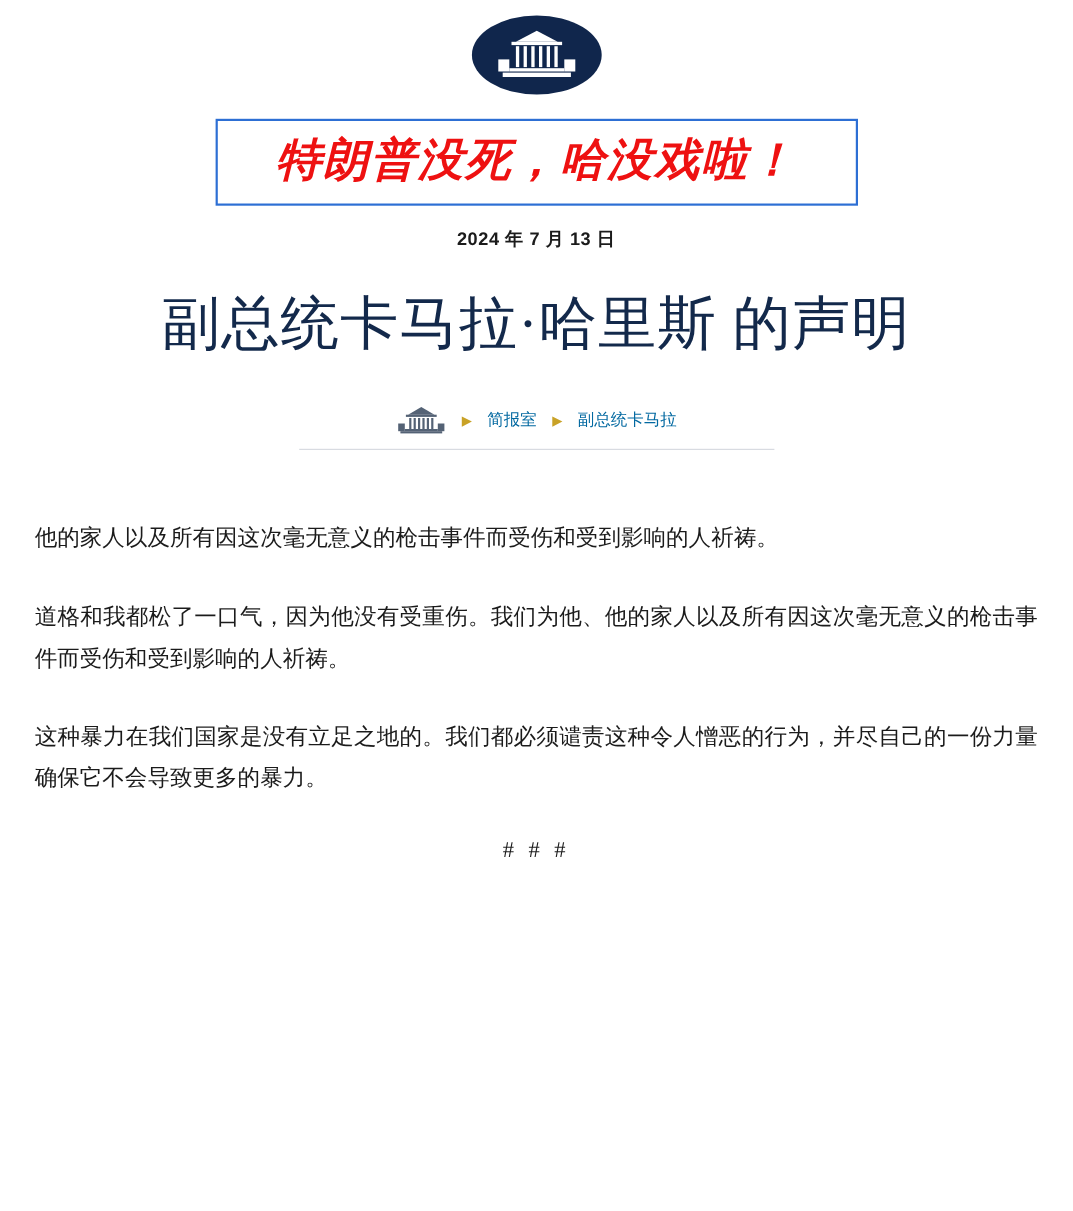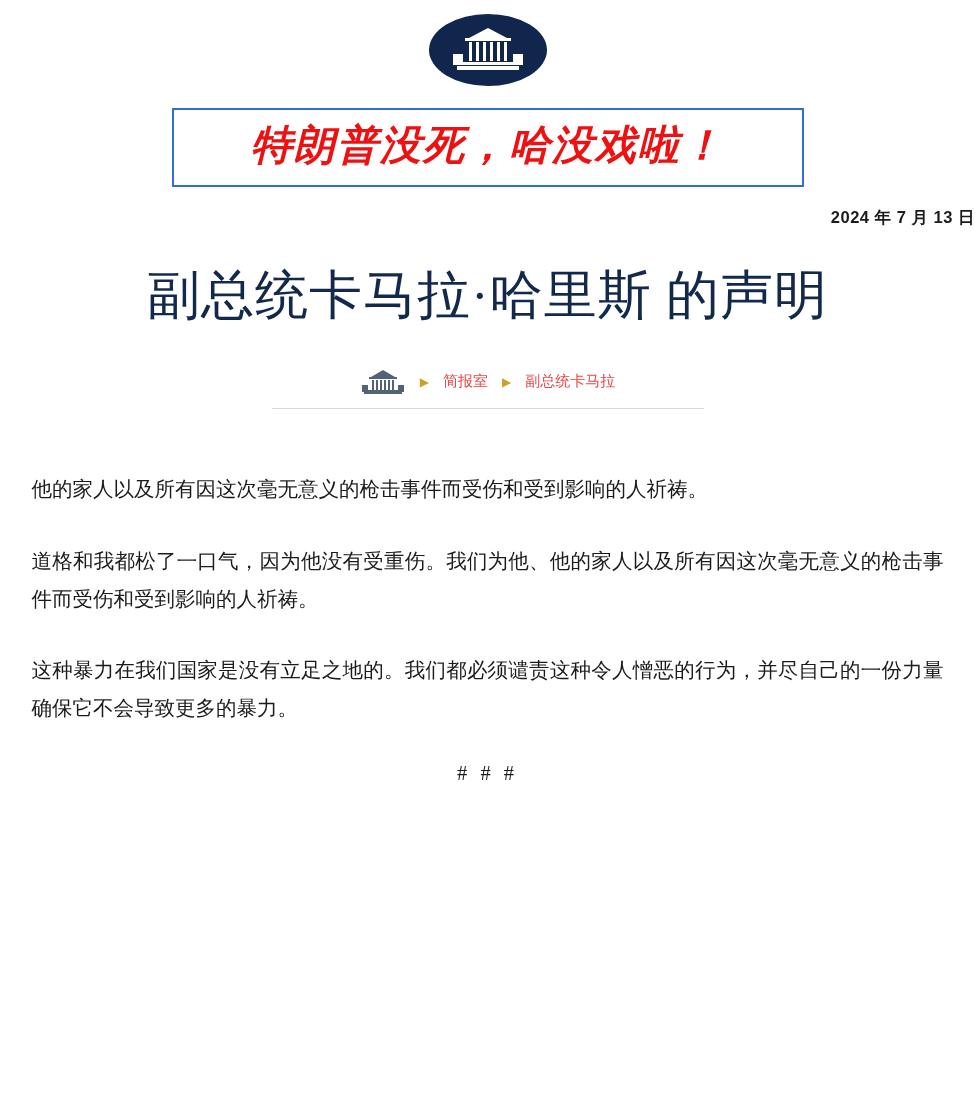--- a/index.html
+++ b/index.html
@@ -39,38 +39,38 @@
 
   
   .banner-wrap {
     display: flex;
     justify-content: center;
     margin-top: 22px;
   }
   .banner {
     border: 2px solid #2d6fd4;
     padding: 10px 28px 14px 28px;
-    width: 632px;
+    width: 584px;
     box-sizing: border-box;
     text-align: center;
   }
   .banner-text {
     color: #ee1111;
     font-family: "DejaVu Serif", "Liberation Serif", serif;
     font-weight: bold;
     font-style: italic;
     font-size: 41px;
     letter-spacing: 2px;
     line-height: 1.25;
     white-space: nowrap;
   }
 
   
   .date {
-    text-align: right;
+    text-align: center;
     margin-top: 20px;
     font-family: "Liberation Sans", sans-serif;
     font-size: 16.5px;
     font-weight: bold;
     color: #1b1b1b;
     letter-spacing: 0.5px;
   }
 
   
   .title {
@@ -99,21 +99,21 @@
     min-width: 376px;
     justify-content: center;
   }
   .crumb-home svg { display: block; }
   .crumb-sep {
     color: #c9a227;
     font-size: 12px;
     line-height: 1;
   }
   .crumb-link {
-    color: #ef4444;
+    color: #0369a1;
     font-family: "Liberation Sans", sans-serif;
     font-size: 15px;
     text-decoration: none;
     cursor: pointer;
   }
 
   
   .body-wrap {
     margin: 62px auto 0 auto;
     width: 912px;

